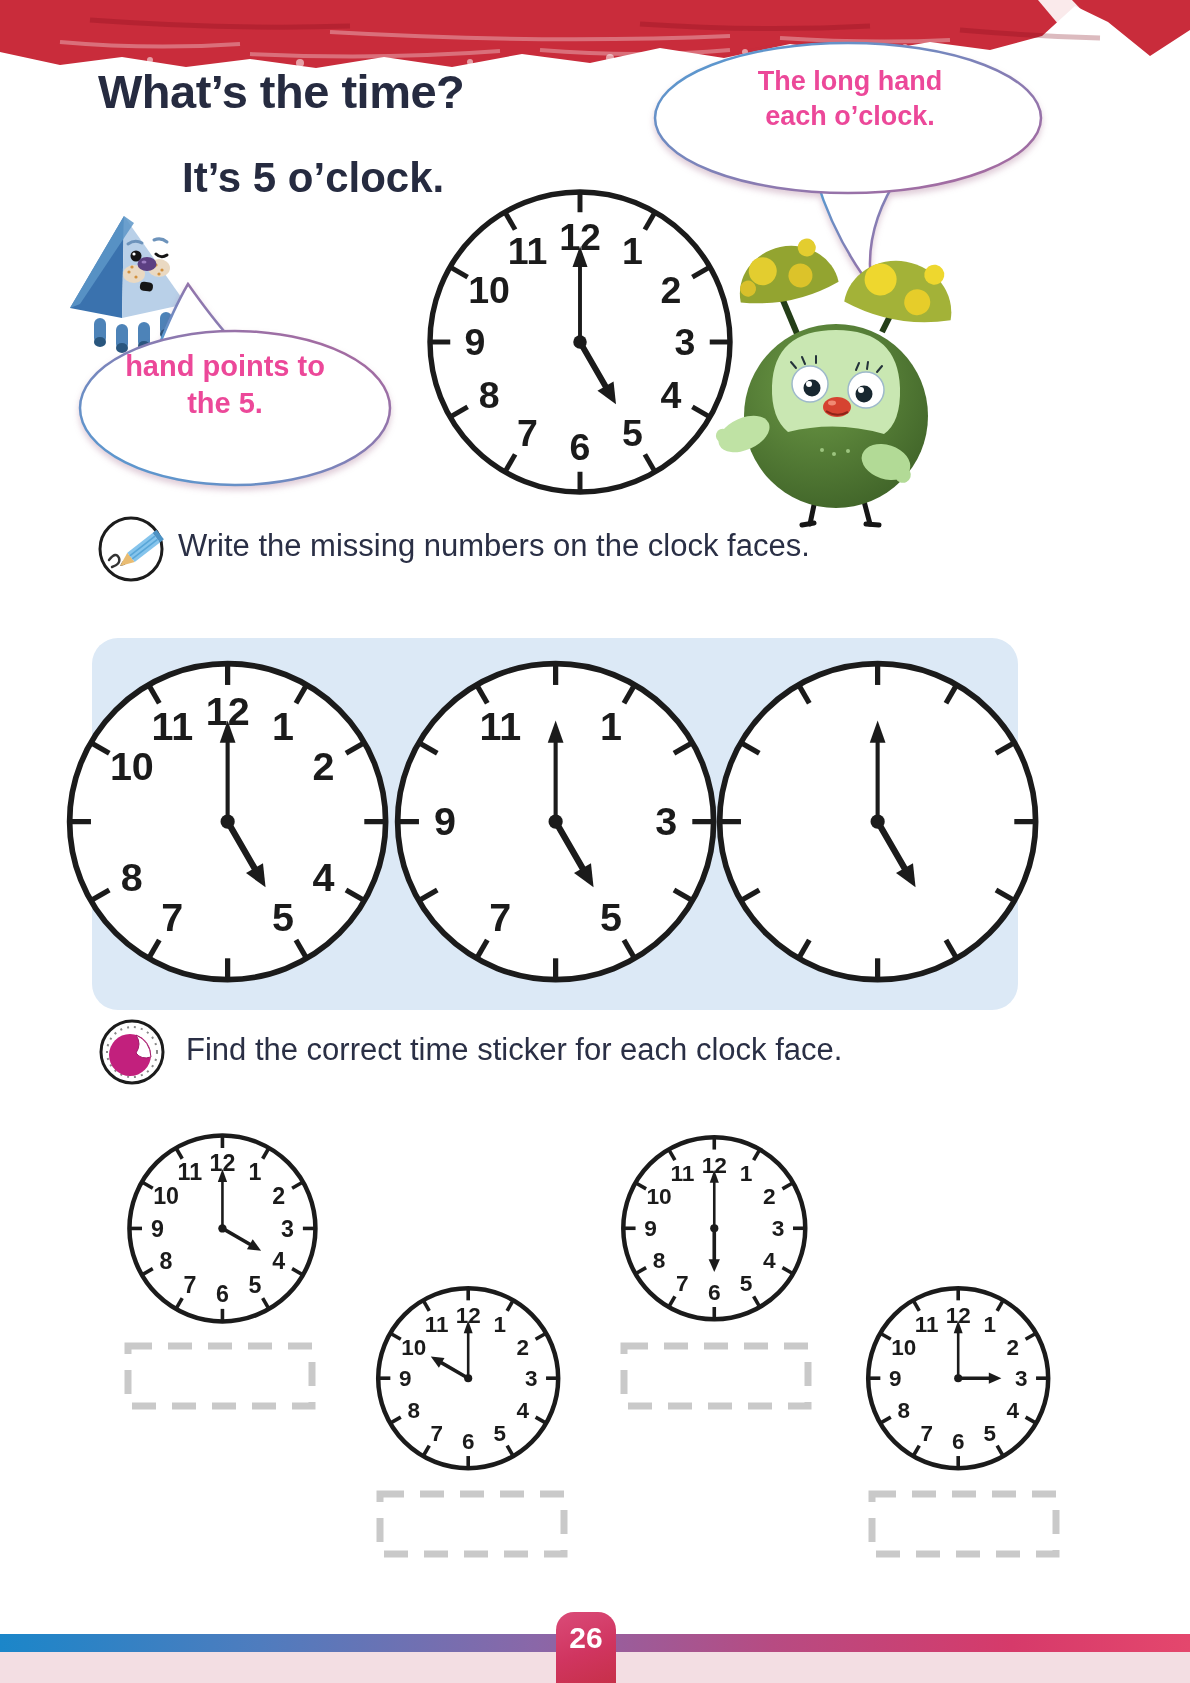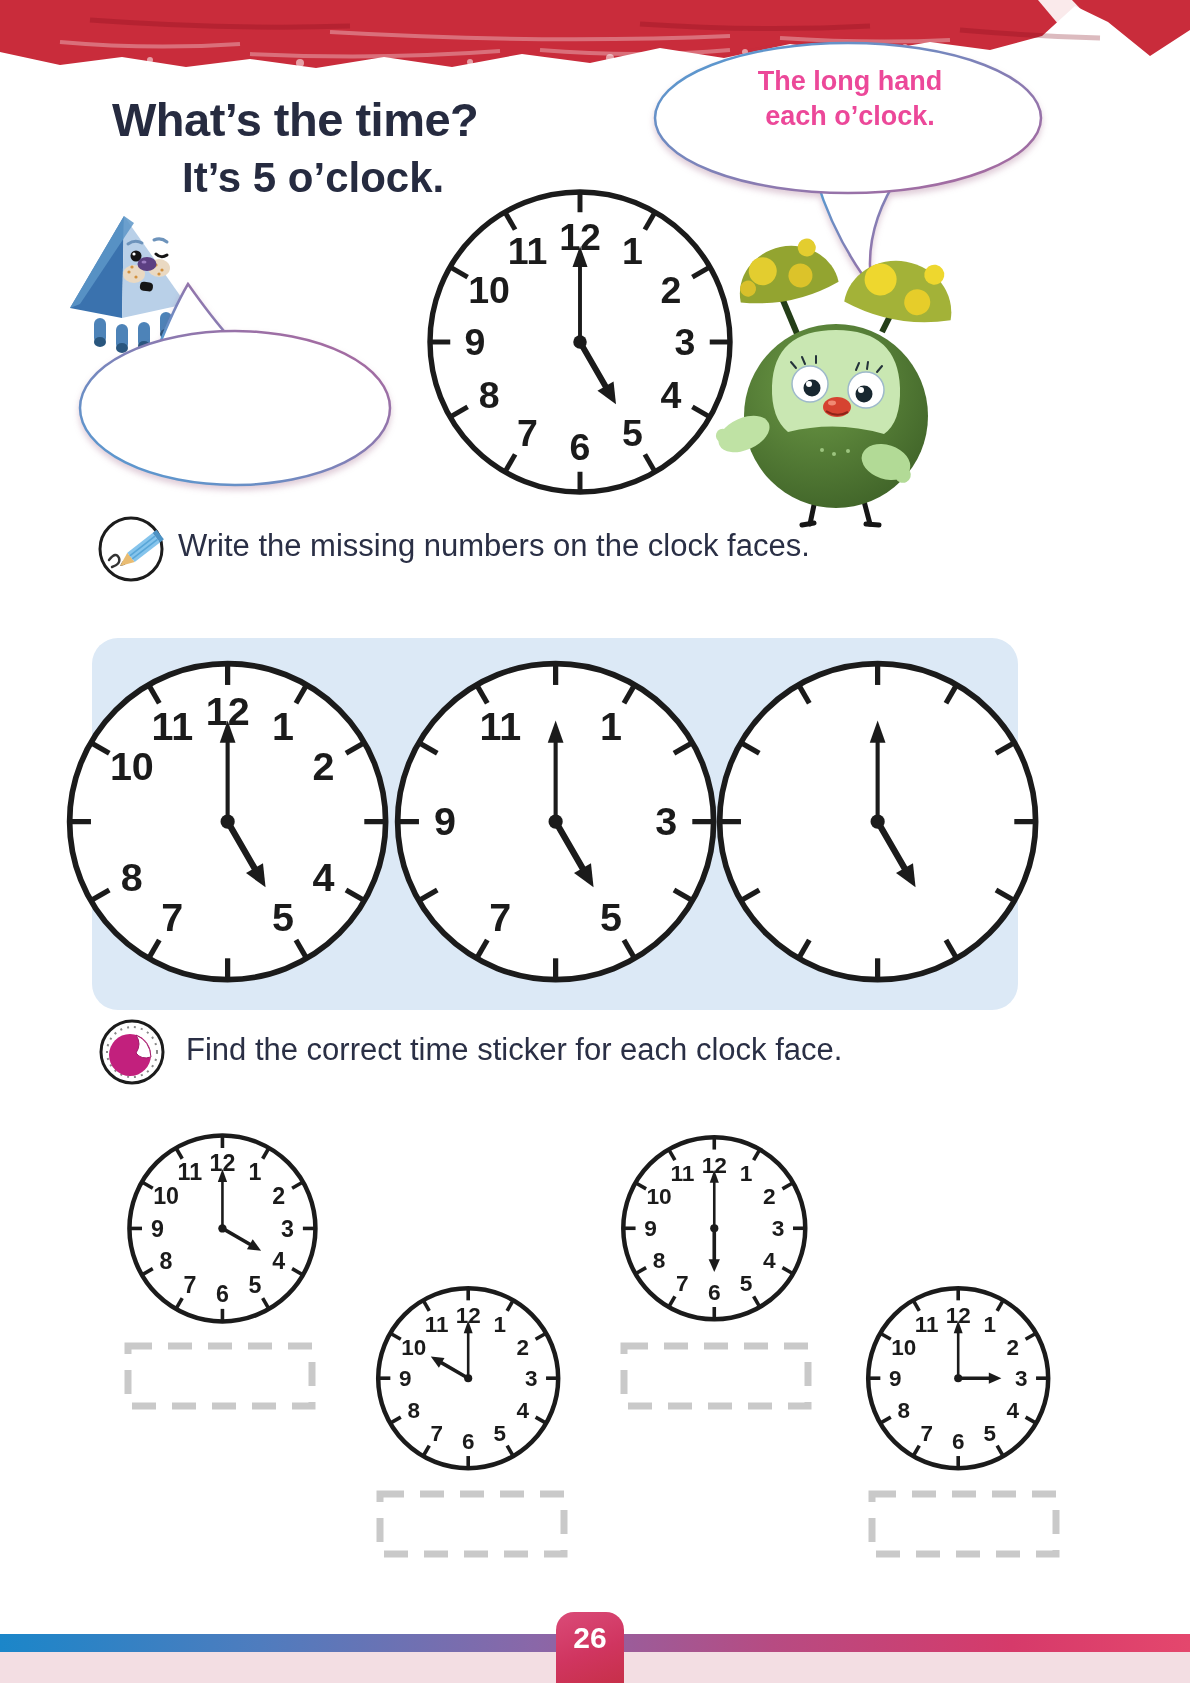--- a/index.html
+++ b/index.html
@@ -1,35 +1,35 @@
 <!DOCTYPE html>
 <html><head>
 <meta charset="utf-8">
 <style>
   html,body{margin:0;padding:0;background:#ffffff;}
   #page{position:relative;width:1190px;height:1683px;background:#ffffff;overflow:hidden;
         font-family:"Liberation Sans",sans-serif;}
   .abs{position:absolute;}
   .navy{color:#262b40;}
-  #title{left:112px;top:64px;font-size:47px;font-weight:800;letter-spacing:-0.5px;margin-top:28px;}
+  #title{left:98px;top:64px;font-size:47px;font-weight:800;letter-spacing:-0.5px;}
   #caption{left:182px;top:154px;font-size:42px;font-weight:700;}
   .bubble-text{color:#ec4899;font-weight:bold;text-align:center;line-height:1.28;}
   #bubble-long-text{left:700px;top:64px;width:300px;font-size:27px;}
   #bubble-short-text{left:100px;top:348px;width:250px;font-size:29px;}
   .bubble-line{display:block;}
   .instr{font-size:31px;color:#2a2f45;}
   #instr1{left:178px;top:528px;}
   #instr2{left:186px;top:1032px;}
   #panel{left:92px;top:638px;width:926px;height:372px;background:#dce9f6;border-radius:26px;}
   .clock{line-height:0;}
   .slot{line-height:0;}
   #footer-bar{left:0;top:1634px;width:1190px;height:18px;
     background:linear-gradient(90deg,#1b86c9 0%,#4f7cbe 22%,#8a67a8 45%,#b74b82 65%,#d63a6a 85%,#e4476d 100%);}
   #footer-strip{left:0;top:1652px;width:1190px;height:31px;background:#f3dee3;}
-  #page-badge{left:556px;top:1612px;width:68px;height:71px;border-radius:18px 18px 0 0;
+  #page-badge{left:556px;top:1612px;width:60px;height:71px;border-radius:18px 18px 0 0;
     background:linear-gradient(160deg,#da4b78 0%,#d03560 55%,#c73049 100%);z-index:6;
     color:#ffffff;font-size:30px;font-weight:bold;text-align:center;line-height:52px;}
   .bubble-svg{filter:drop-shadow(0 4px 3px rgba(140,70,110,.28));}
 </style>
 </head>
 <body>
 
 <div id="page">
 
   <svg class="abs" style="left:0;top:0" width="1190" height="110" viewBox="0 0 1190 110">
@@ -120,20 +120,22 @@
     <defs>
       <linearGradient id="bub2" x1="0" y1="1" x2="1" y2="0">
         <stop offset="0" stop-color="#4f9fd6"></stop>
           <stop offset="1" stop-color="#b06399"></stop>
       </linearGradient>
     </defs>
     <path d="M86,72 Q102,32 116,8 Q140,42 158,62 Z" fill="#ffffff" stroke="url(#bub2)" stroke-width="2.5"></path>
     <ellipse cx="163" cy="132" rx="155" ry="77" fill="#ffffff" stroke="url(#bub2)" stroke-width="2.5"></ellipse>
   </svg>
   <div class="abs bubble-text" id="bubble-short-text">
+    <span class="bubble-line">hand points to</span>
+    <span class="bubble-line">the 5.</span>
   </div>
 
   <div class="abs clock" style="left:412px;top:174px"><svg width="336" height="336" viewBox="0 0 336 336">
         <circle cx="168" cy="168" r="150" fill="#ffffff" stroke="#1b1b1b" stroke-width="5.3999999999999995"></circle>
         <line x1="168" y1="38.25" x2="168" y2="17.25000000000003" stroke="#1b1b1b" stroke-width="4.95"></line>
         <line x1="232.875" y1="55.63320385896908" x2="243.37499999999997" y2="37.446670379495885" stroke="#1b1b1b" stroke-width="4.95"></line>
         <line x1="280.36679614103093" y1="103.12499999999999" x2="298.5533296205041" y2="92.625" stroke="#1b1b1b" stroke-width="4.95"></line>
         <line x1="297.75" y1="168" x2="318.75" y2="168" stroke="#1b1b1b" stroke-width="4.95"></line>
         <line x1="280.36679614103093" y1="232.87499999999997" x2="298.5533296205041" y2="243.37499999999994" stroke="#1b1b1b" stroke-width="4.95"></line>
         <line x1="232.875" y1="280.36679614103093" x2="243.37499999999997" y2="298.5533296205041" stroke="#1b1b1b" stroke-width="4.95"></line>

